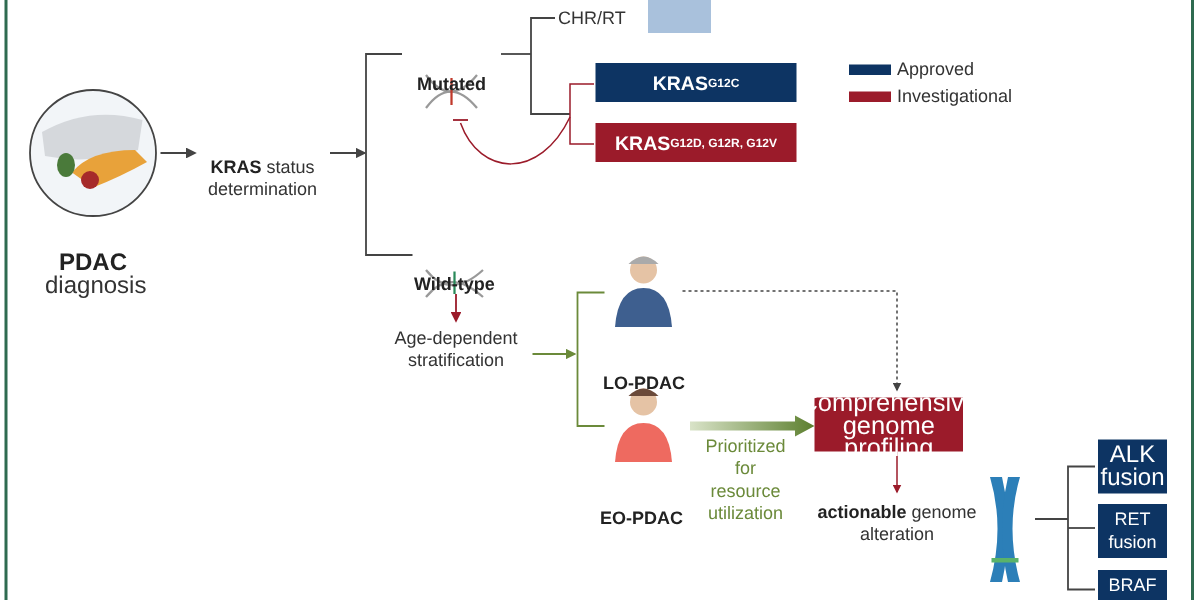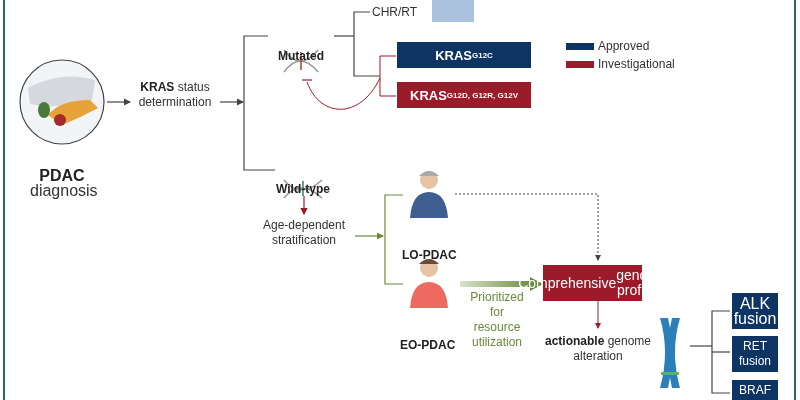--- a/index.html
+++ b/index.html
@@ -94,21 +94,21 @@
     <path d="M680,318 Q670,352 680,388 L672,388 Q664,352 672,318 z"></path>
     <rect x="661" y="372" width="18" height="3" fill="#5ab36a"></rect>
   </g>
 </svg>
 
 <div class="t c" style="left:30px;top:148px;width:64px;font-size:16px;">
   <div class="b">PDAC</div>
   <div>diagnosis</div>
 </div>
 
-<div class="t c" style="left:130px;top:80px;width:90px;">
+<div class="t c" style="left:130px;top:104px;width:90px;">
   <div><span class="b">KRAS</span><span> status</span></div>
   <div>determination</div>
 </div>
 
 <div class="t b" style="left:278px;top:29px;">Mutated</div>
 <div class="t" style="left:372px;top:5px;">CHR/RT</div>
 
 <div class="box navy" style="left:397px;top:42px;width:134px;height:26px;font-size:13px;">
   <span>KRAS</span>
     <sup>G12C</sup>
@@ -133,21 +133,21 @@
 <div class="t b" style="left:402px;top:228px;">LO-PDAC</div>
 <div class="t b" style="left:400px;top:318px;">EO-PDAC</div>
 
 <div class="t c green" style="left:462px;top:290px;width:70px;">
   <div>Prioritized</div>
   <div>for</div>
   <div>resource</div>
   <div>utilization</div>
 </div>
 
-<div class="box red" style="left:543px;top:265px;width:99px;height:36px;font-size:14px;font-weight:normal;line-height:15px;">
+<div class="box red" style="left:543px;top:265px;width:99px;height:36px;font-size:17px;font-weight:normal;flex-direction:column;line-height:15px;">
   <div>Comprehensive</div>
   <div>genome profiling</div>
 </div>
 
 <div class="t c" style="left:540px;top:334px;width:116px;">
   <div><span class="b">actionable</span><span> genome</span></div>
   <div>alteration</div>
 </div>
 
 <div class="t b" style="left:649px;top:390px;">Fusion</div>

